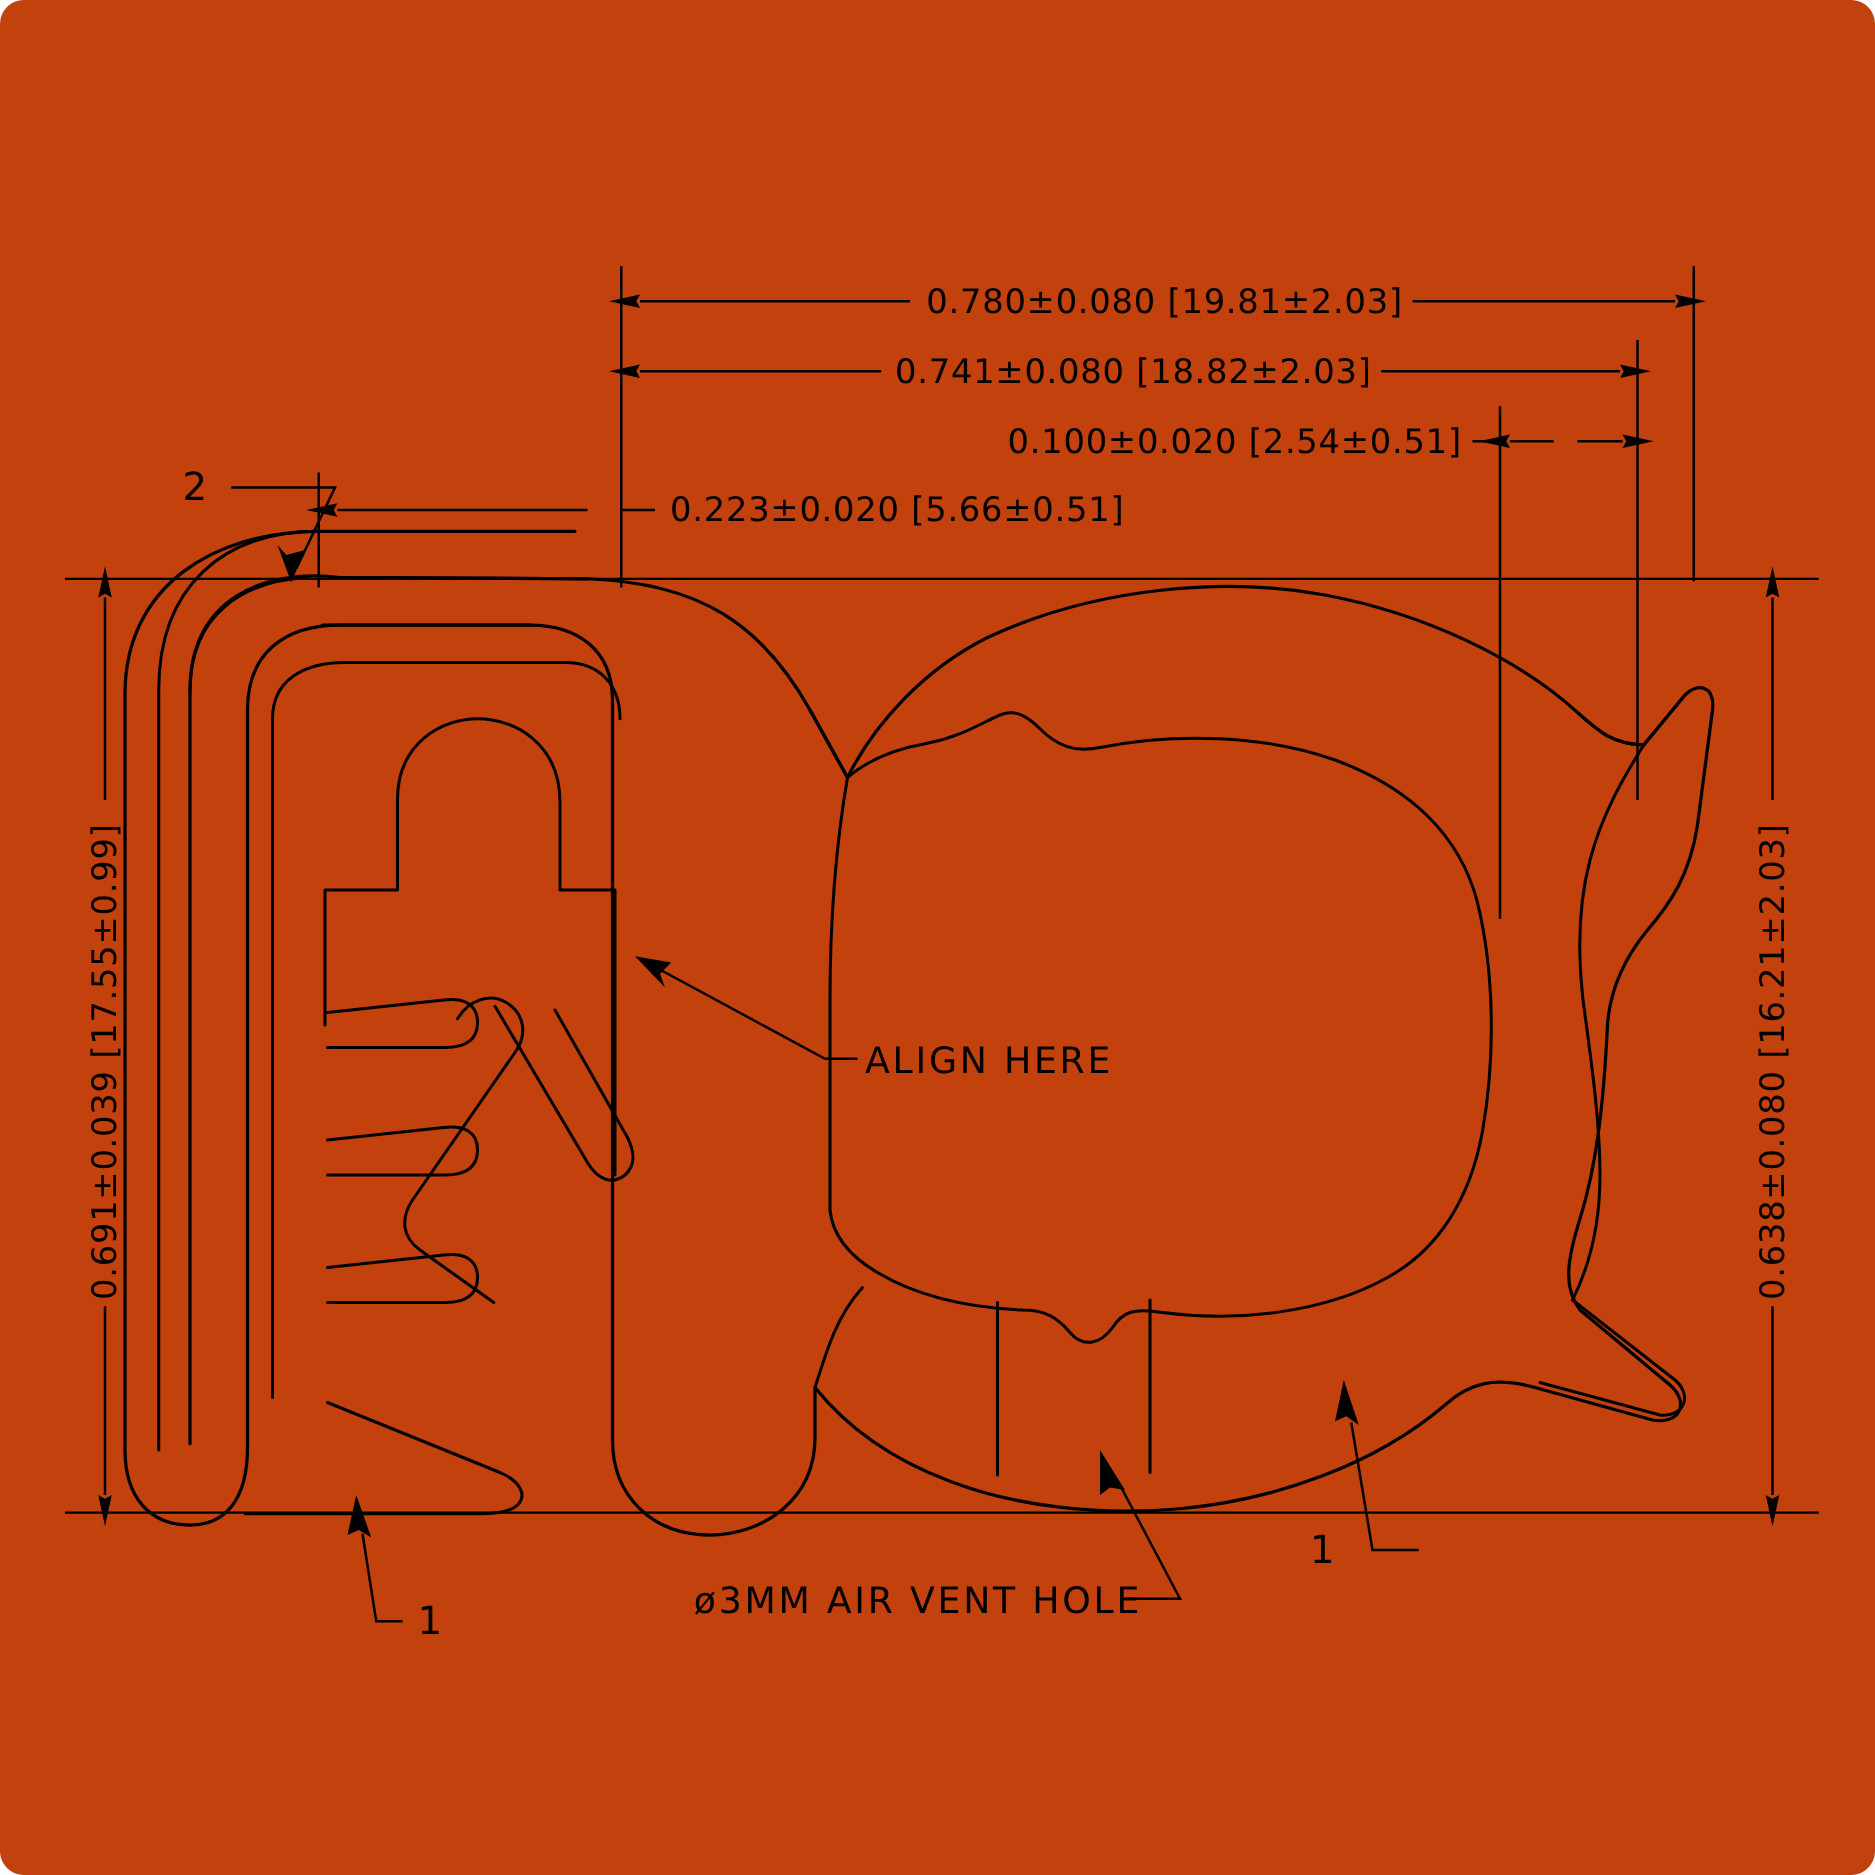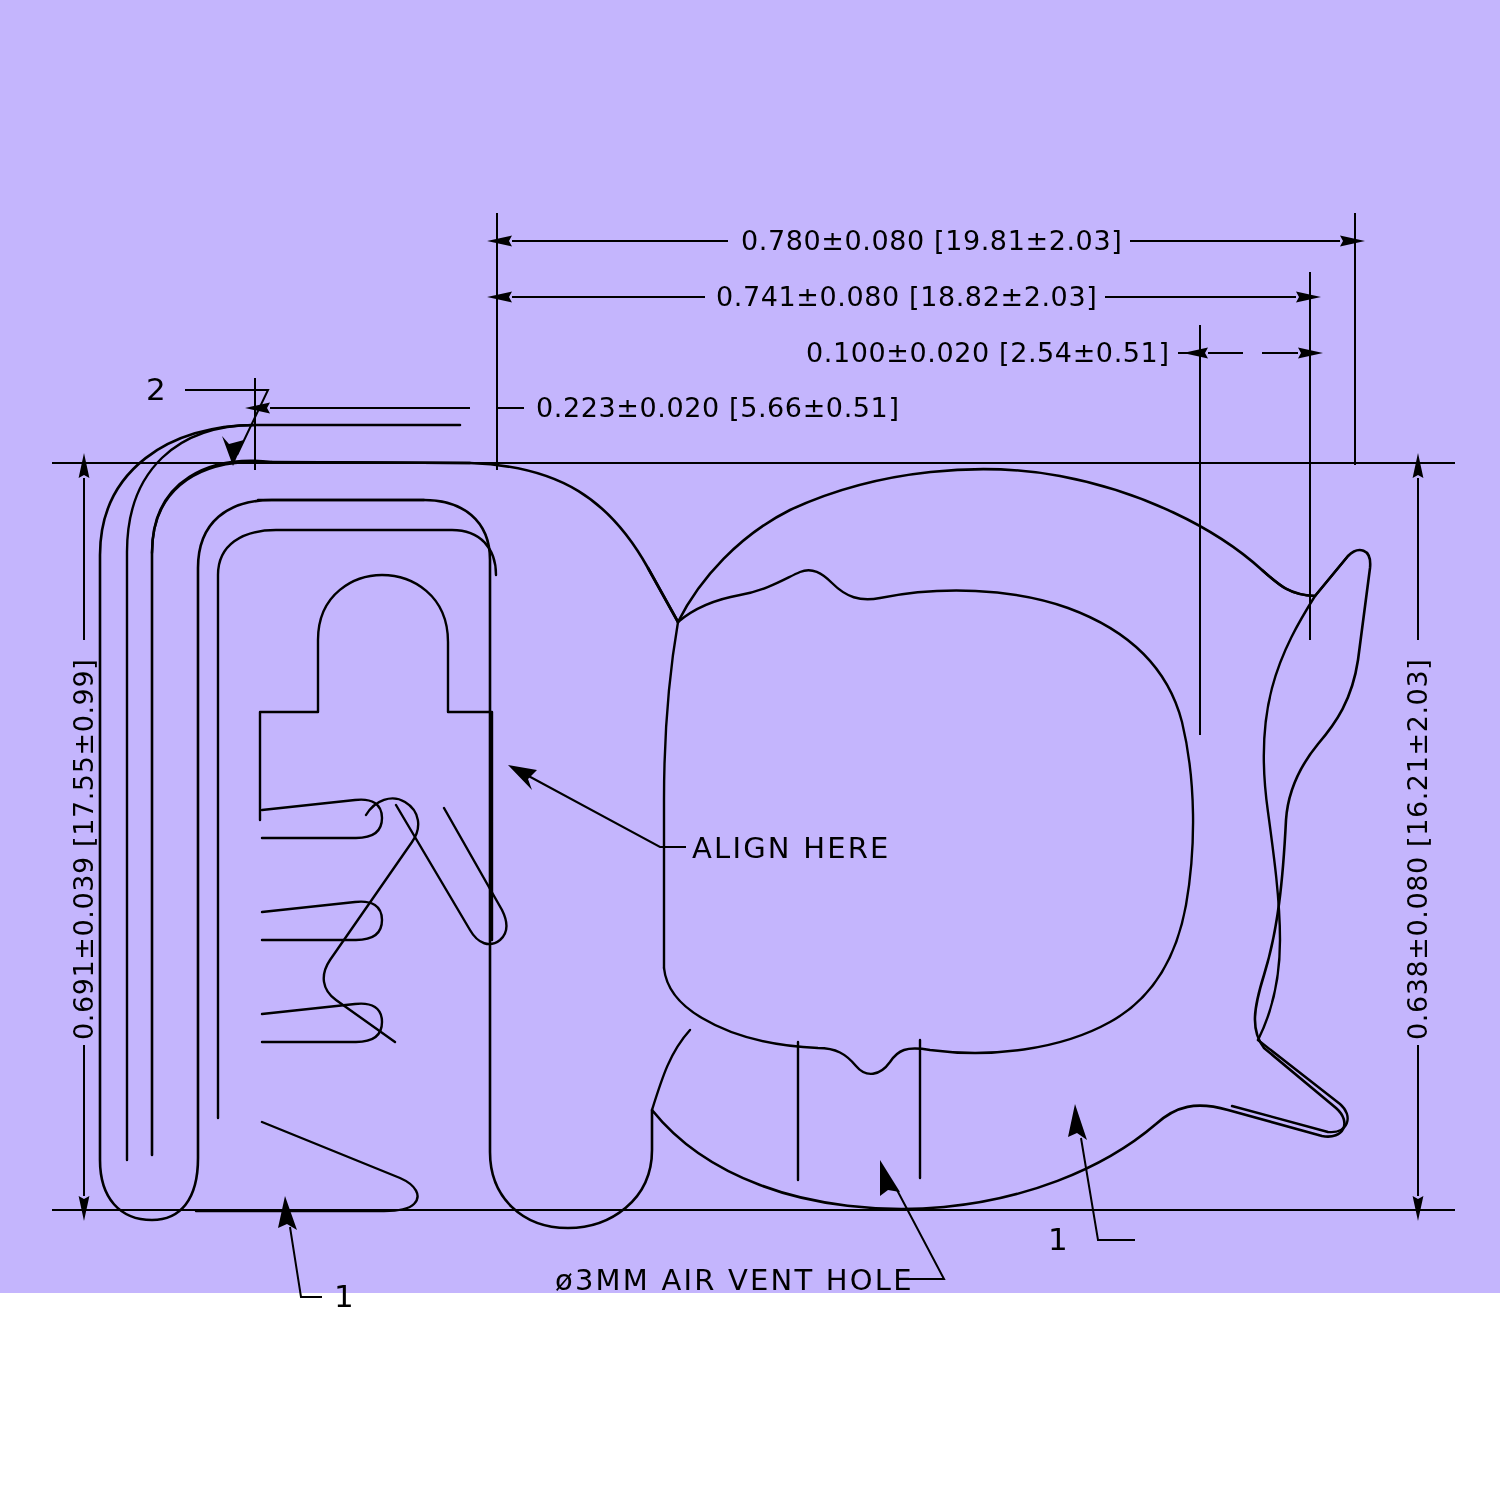--- a/index.html
+++ b/index.html
@@ -9,22 +9,23 @@
   }
   body {
     width: 1500px;
     height: 1500px;
     font-family: "DejaVu Sans", sans-serif;
     overflow: hidden;
   }
   #drawing-root {
     position: relative;
     width: 1500px;
-    height: 1293px;
-    background: #c4b5fd;
+    height: 1500px;
+    background: #c2410c;
+    border-radius: 19px;
   }
   svg#dwg {
     display: block;
     width: 1500px;
     height: 1500px;
   }
   .profile-outline {
     fill: none;
     stroke: #000000;
     stroke-width: 2.6;

